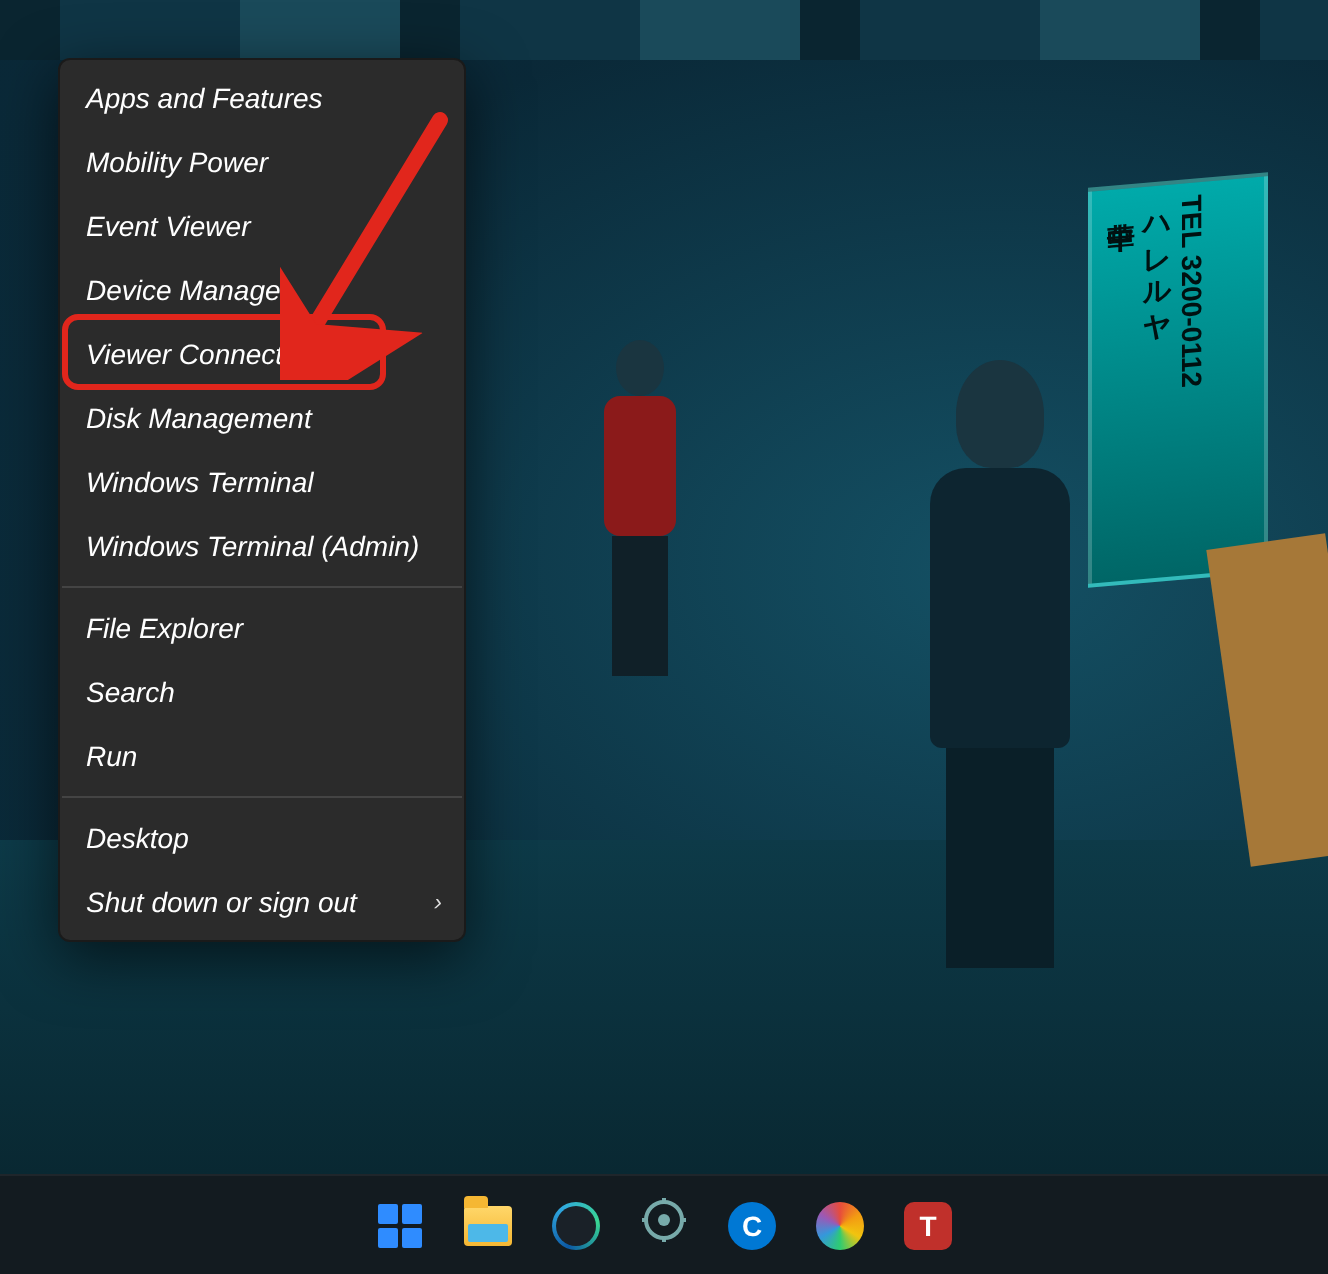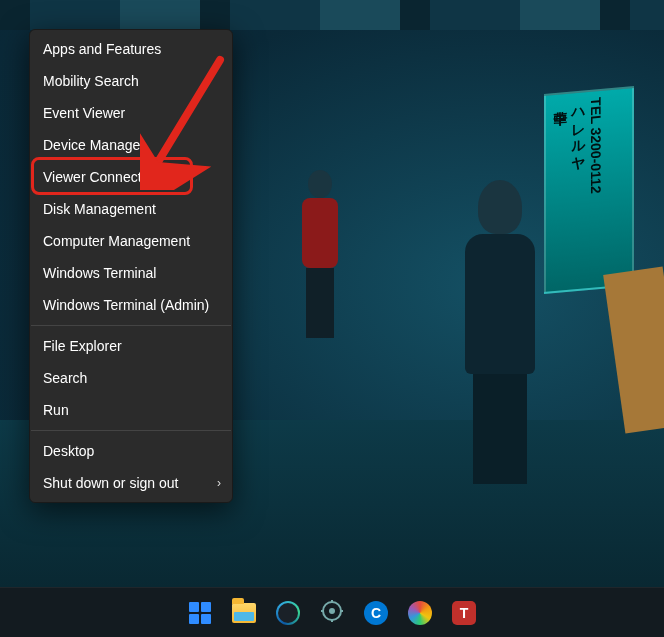--- a/index.html
+++ b/index.html
@@ -51,20 +51,21 @@
       padding: 3px 1px;
       z-index: 10;
     }
     .menu-item {
       padding: 7px 12px;
       color: #fff;
       font-size: 14px;
       cursor: pointer;
       position: relative;
       line-height: 18px;
+      font-style: italic;
     }
     .menu-sep { height:1px; background:#444; margin:4px 0; }
     .menu-item .chev {
       position:absolute; right:10px; top:50%; transform:translateY(-50%);
       color:#ddd; font-size:12px;
     }
     .highlight-box {
       position:absolute;
       border:3px solid #e1261c;
       border-radius:8px;
@@ -129,26 +130,25 @@
     <div class="legs"></div>
 </div>
 <div class="bg-person2">
   <div class="h"></div>
     <div class="b"></div>
     <div class="l"></div>
 </div>
 
 <div class="context-menu" id="ctx-menu">
     <div class="menu-item"><span>Apps and Features</span></div>
-    <div class="menu-item"><span>Mobility Search</span></div>
+    <div class="menu-item"><span>Mobility Power</span></div>
     <div class="menu-item"><span>Event Viewer</span></div>
     <div class="menu-item" id="highlighted-item"><span>Device Manager</span></div>
     <div class="menu-item"><span>Viewer Connections</span></div>
     <div class="menu-item"><span>Disk Management</span></div>
-    <div class="menu-item"><span>Computer Management</span></div>
     <div class="menu-item"><span>Windows Terminal</span></div>
     <div class="menu-item"><span>Windows Terminal (Admin)</span></div>
     <div class="menu-sep"></div>
     <div class="menu-item"><span>File Explorer</span></div>
     <div class="menu-item"><span>Search</span></div>
     <div class="menu-item"><span>Run</span></div>
     <div class="menu-sep"></div>
     <div class="menu-item"><span>Desktop</span></div>
     <div class="menu-item"><span>Shut down or sign out</span><span class="chev">›</span></div>
   </div>

